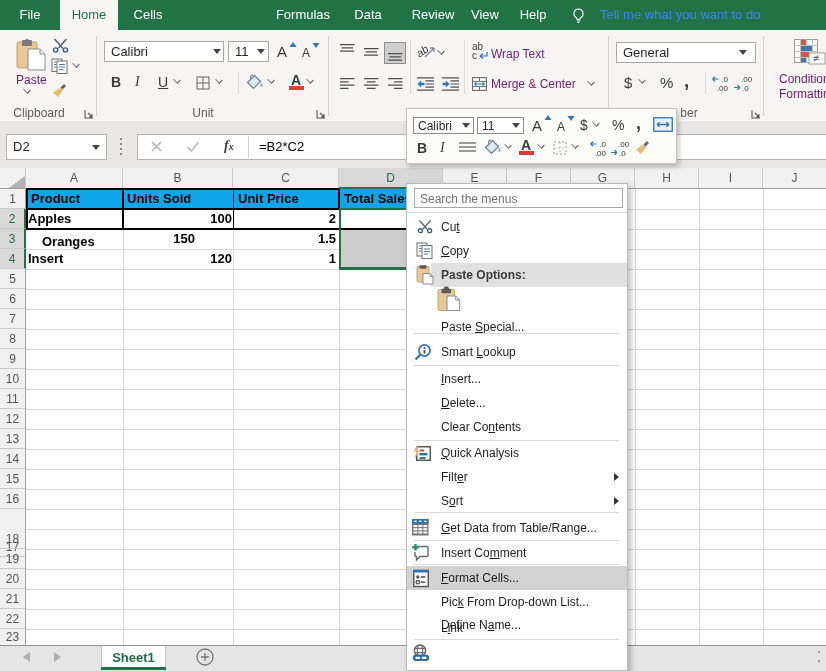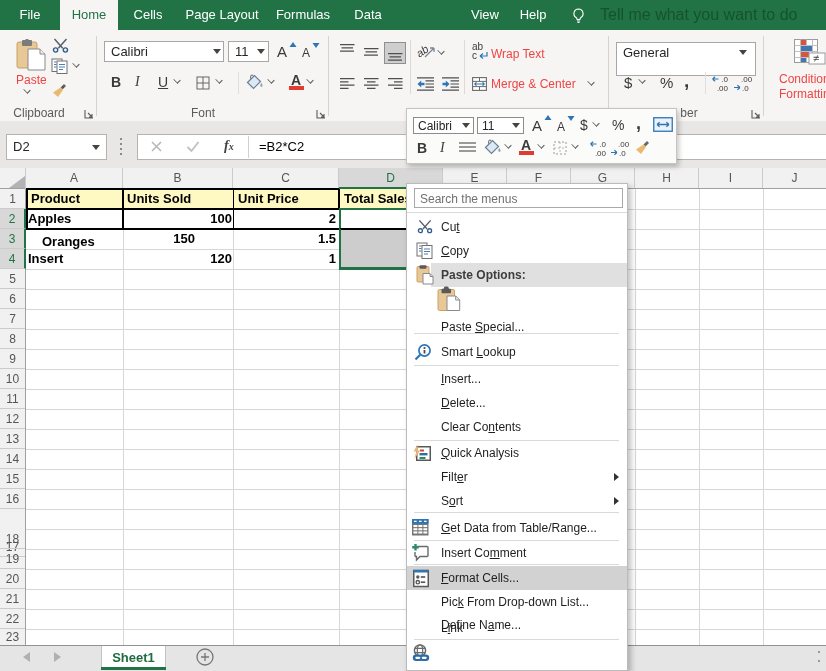--- a/index.html
+++ b/index.html
@@ -13,65 +13,65 @@
 #hometab{background:#f6f5f4;color:#217346;height:31px}
 
 #ribbon{position:absolute;left:0;top:30px;width:826px;height:91px;background:#f6f5f4}
 .vsep{position:absolute;width:1px;background:#d5d2cf}
 .glabel{position:absolute;font-size:12px;color:#5d5a58;text-align:center;top:106px}
 .launcher{position:absolute;width:10px;height:10px;top:109px}
 .combo{position:absolute;background:#fff;border:1px solid #a9a7a5;font-size:13px;color:#262626}
 .combo .ct{position:absolute;left:6px;top:2px}
 .carr{position:absolute;width:0;height:0;border-left:4px solid transparent;border-right:4px solid transparent;border-top:5px solid #444}
 .chev{position:absolute;width:6px;height:6px;border-right:1.3px solid #555;border-bottom:1.3px solid #555;transform:rotate(45deg) scale(1,0.75);transform-origin:center}
-.ribtxt{position:absolute;font-size:12px;color:#ef4444}
+.ribtxt{position:absolute;font-size:12px;color:#701a75}
 
 #fbar{position:absolute;left:0;top:121px;width:826px;height:47px;background:#e8e7e6}
 .whitebox{position:absolute;background:#fff;border:1px solid #b5b2b0}
 
 #colheads{position:absolute;left:0;top:168px;width:826px;height:21px;background:#f1f1f1;border-bottom:1px solid #a0a0a0}
 .colh{position:absolute;top:168px;height:20px;line-height:20px;font-size:12px;color:#555;text-align:center;border-right:1px solid #cbcbcb}
 #rowheads{position:absolute;left:0;top:189px;width:26px;height:456px;background:#f1f1f1;border-right:1px solid #a0a0a0}
 .rowh{position:absolute;left:0;width:25px;height:20px;line-height:20px;font-size:12px;color:#555;text-align:center;border-bottom:1px solid #cbcbcb}
 
 #grid{position:absolute;left:26px;top:189px;width:800px;height:456px;background:#fff}
 .gvl{position:absolute;top:0;width:1px;height:456px;background:#d7d7d7}
 .ghl{position:absolute;left:0;width:800px;height:1px;background:#d7d7d7}
 .cell{position:absolute;height:20px;font-size:13px;font-weight:bold;color:#000;line-height:19px;white-space:nowrap}
-.hdr{background:#fef9c3}
+.hdr{background:#0ea5e9}
 .num{text-align:right}
 
 #sheetbar{position:absolute;left:0;top:645px;width:826px;height:26px;background:#e5e5e5;border-top:1px solid #929292}
 
 #minibar{position:absolute;left:406px;top:108px;width:271px;height:56px;background:#fbfbfa;border:1px solid #c6c4c2;box-shadow:2px 3px 5px rgba(0,0,0,.22)}
 
 #menu{position:absolute;left:406px;top:183px;width:222px;height:488px;background:#fff;border:1px solid #bbb;box-shadow:3px 3px 6px rgba(0,0,0,.25)}
 .mi{position:absolute;left:441px;font-size:12px;color:#1e1e1e;white-space:nowrap}
 .msep{position:absolute;left:8px;width:205px;height:1px;background:#d9d9d9}
 .subarr{position:absolute;width:0;height:0;border-top:4px solid transparent;border-bottom:4px solid transparent;border-left:5px solid #333}
 .hil{position:absolute;background:#d2d2d2}
 </style>
 </head>
 <body>
 <div id="root">
 
   <div id="tabbar"></div>
   <div class="ttab" id="filetab" style="left:2px;width:56px">File</div>
   <div class="ttab" id="hometab" style="left:60px;width:58px">Home</div>
   <div class="ttab" style="left:118px;width:60px">Cells</div>
-  <div class="ttab" style="left:178px;width:88px">Page Layout</div>
   <div class="ttab" style="left:266px;width:74px">Formulas</div>
   <div class="ttab" style="left:340px;width:56px">Data</div>
+  <div class="ttab" style="left:396px;width:74px">Review</div>
   <div class="ttab" style="left:462px;width:46px">View</div>
   <div class="ttab" style="left:510px;width:46px">Help</div>
   <svg class="abs" style="left:570px;top:7px" width="17" height="17" viewBox="0 0 17 17">
       <path d="M8.5 2a4.6 4.6 0 0 0-2.4 8.5c.5.35.9 1 .9 1.6v.4h3v-.4c0-.6.4-1.25.9-1.6A4.6 4.6 0 0 0 8.5 2z" fill="none" stroke="#fff" stroke-width="1.1"></path>
       <path d="M7 14h3M7.5 15.5h2" stroke="#fff" stroke-width="1.1"></path>
     </svg>
-  <div class="abs" style="left:600px;top:0;height:30px;line-height:30px;color:#14532d;font-size:16px">Tell me what you want to do</div>
+  <div class="abs" style="left:600px;top:0;height:30px;line-height:30px;color:#3b82f6;font-size:13px">Tell me what you want to do</div>
 
   <div id="ribbon"></div>
   <div id="ribbon-content">
 
   <svg class="abs" style="left:16px;top:39px" width="30" height="32" viewBox="0 0 30 32">
     <rect x="1" y="3" width="20" height="26" rx="2" fill="#e9c897" stroke="#c7a265" stroke-width="1"></rect>
     <rect x="6" y="1" width="10" height="6" rx="1" fill="#7b7b7b"></rect>
     <rect x="9" y="0" width="4" height="3" rx="1.5" fill="#7b7b7b"></rect>
     <path d="M12 10h12l5 5v16H12z" fill="#fff" stroke="#8a8a8a" stroke-width="1"></path>
     <path d="M24 10v5h5" fill="#f0f0f0" stroke="#8a8a8a" stroke-width="1"></path>
@@ -129,21 +129,21 @@
   <div class="vsep" style="left:238px;top:72px;height:22px;background:#e0dedc"></div>
   <svg class="abs" style="left:245px;top:73px" width="20" height="18" viewBox="0 0 20 18">
     <path d="M2.5 9.5L9.5 2.5L15.5 8.5L8.5 15.5Z" fill="#dbe8f5" stroke="#6f7d8a" stroke-width="1.2"></path>
     <path d="M6 6C4.5 3.2 6.5 1.2 8.3 2.6" fill="none" stroke="#6f7d8a" stroke-width="1.1"></path>
     <path d="M16.2 9.8c1.2 1.8 1.9 3.1 1 3.8-.9.7-2.1-.1-1.9-1.7z" fill="#8aa0b4"></path>
   </svg>
   <div class="chev" style="left:268px;top:77px"></div>
   <div class="abs" style="left:291px;top:72px;font-size:14px;font-weight:bold;color:#3b3a39">A</div>
   <div class="abs" style="left:289px;top:86px;width:15px;height:4px;background:#e03c31"></div>
   <div class="chev" style="left:307px;top:77px"></div>
-  <div class="glabel" style="left:178px;width:50px">Font</div>
+  <div class="glabel" style="left:178px;width:50px">Unit</div>
   <svg class="launcher" style="left:316px" width="10" height="10" viewBox="0 0 10 10">
         <path d="M1 1v8h8M4 4l4 4M8 5v3h-3" stroke="#5d5a58" stroke-width="1.1" fill="none"></path>
       </svg>
   <div class="vsep" style="left:328px;top:36px;height:80px"></div>
 
   <svg class="abs" style="left:340px;top:44px" width="15" height="8" viewBox="0 0 15 8">
         <path d="M0 .6h14.5M1.5 3.9h11.5M0 7.2h14" stroke="#4f4f4f" stroke-width="1.2"></path>
       </svg>
   <svg class="abs" style="left:364px;top:48px" width="15" height="8" viewBox="0 0 15 8">
         <path d="M0 .6h14.5M1.5 3.9h11.5M0 7.2h14" stroke="#4f4f4f" stroke-width="1.2"></path>
@@ -185,21 +185,21 @@
   <svg class="abs" style="left:472px;top:77px" width="15" height="14" viewBox="0 0 15 14">
     <rect x="0.6" y="0.6" width="13.8" height="12.8" fill="#fff" stroke="#6a6a6a" stroke-width="1.1"></rect>
     <path d="M0.6 4.4h13.8M0.6 9.6h13.8" stroke="#6a6a6a" stroke-width="1"></path>
     <path d="M7.5 0.6v3.8M7.5 9.6v3.8" stroke="#6a6a6a" stroke-width="1"></path>
     <path d="M2.5 7h10M2.5 7l2-1.7M2.5 7l2 1.7M12.5 7l-2-1.7M12.5 7l-2 1.7" stroke="#2e75b6" stroke-width="1.1" fill="none"></path>
   </svg>
   <div class="ribtxt" style="left:491px;top:77px">Merge &amp; Center</div>
   <div class="chev" style="left:588px;top:79px"></div>
   <div class="vsep" style="left:608px;top:36px;height:80px"></div>
 
-  <div class="combo" style="left:616px;top:42px;width:140px;height:34px">
+  <div class="combo" style="left:616px;top:42px;width:140px;height:21px">
         <span class="ct">General</span>
       </div>
   <div class="carr" style="left:739px;top:50px"></div>
   <div class="abs" style="left:624px;top:74px;font-size:15px;color:#3b3a39">$</div>
   <div class="chev" style="left:639px;top:77px"></div>
   <div class="abs" style="left:660px;top:74px;font-size:15px;color:#3b3a39">%</div>
   <div class="abs" style="left:684px;top:70px;font-size:19px;color:#3b3a39;font-weight:bold">,</div>
   <div class="vsep" style="left:705px;top:72px;height:22px;background:#e0dedc"></div>
   <svg class="abs" style="left:711px;top:75px" width="18" height="16" viewBox="0 0 18 16">
     <text x="17" y="7" text-anchor="end" font-size="8" fill="#3b3a39" font-family="Liberation Sans">.0</text>

